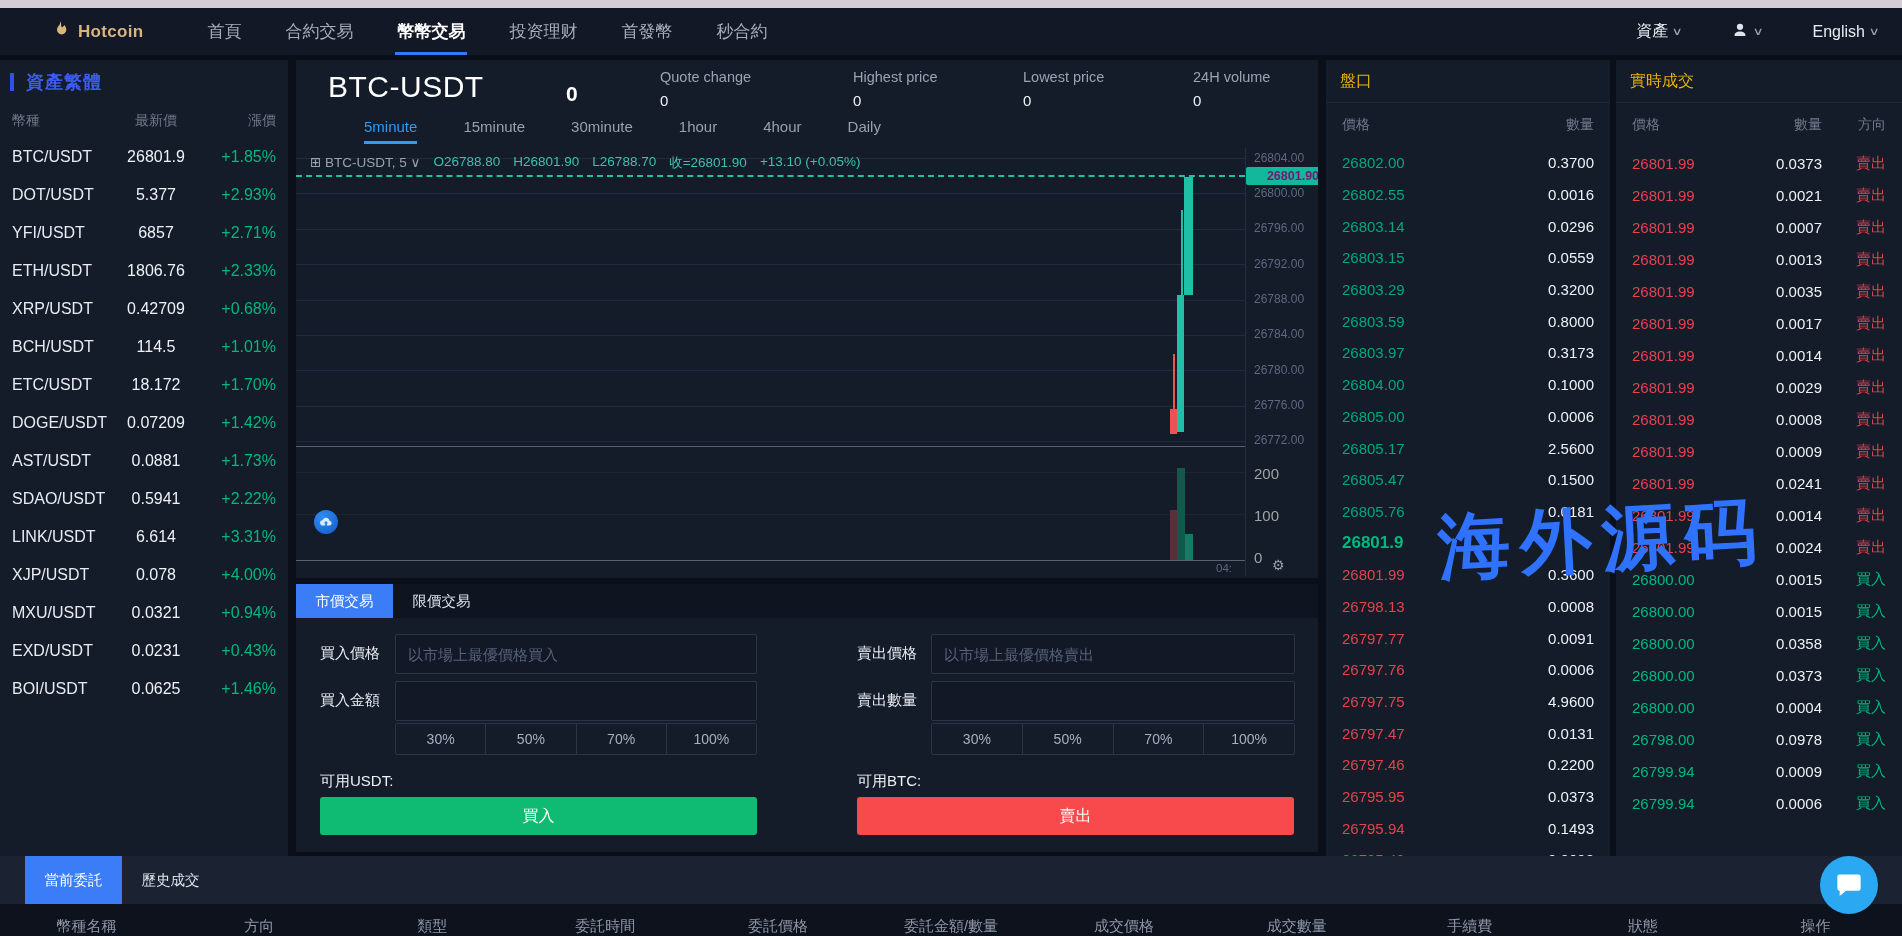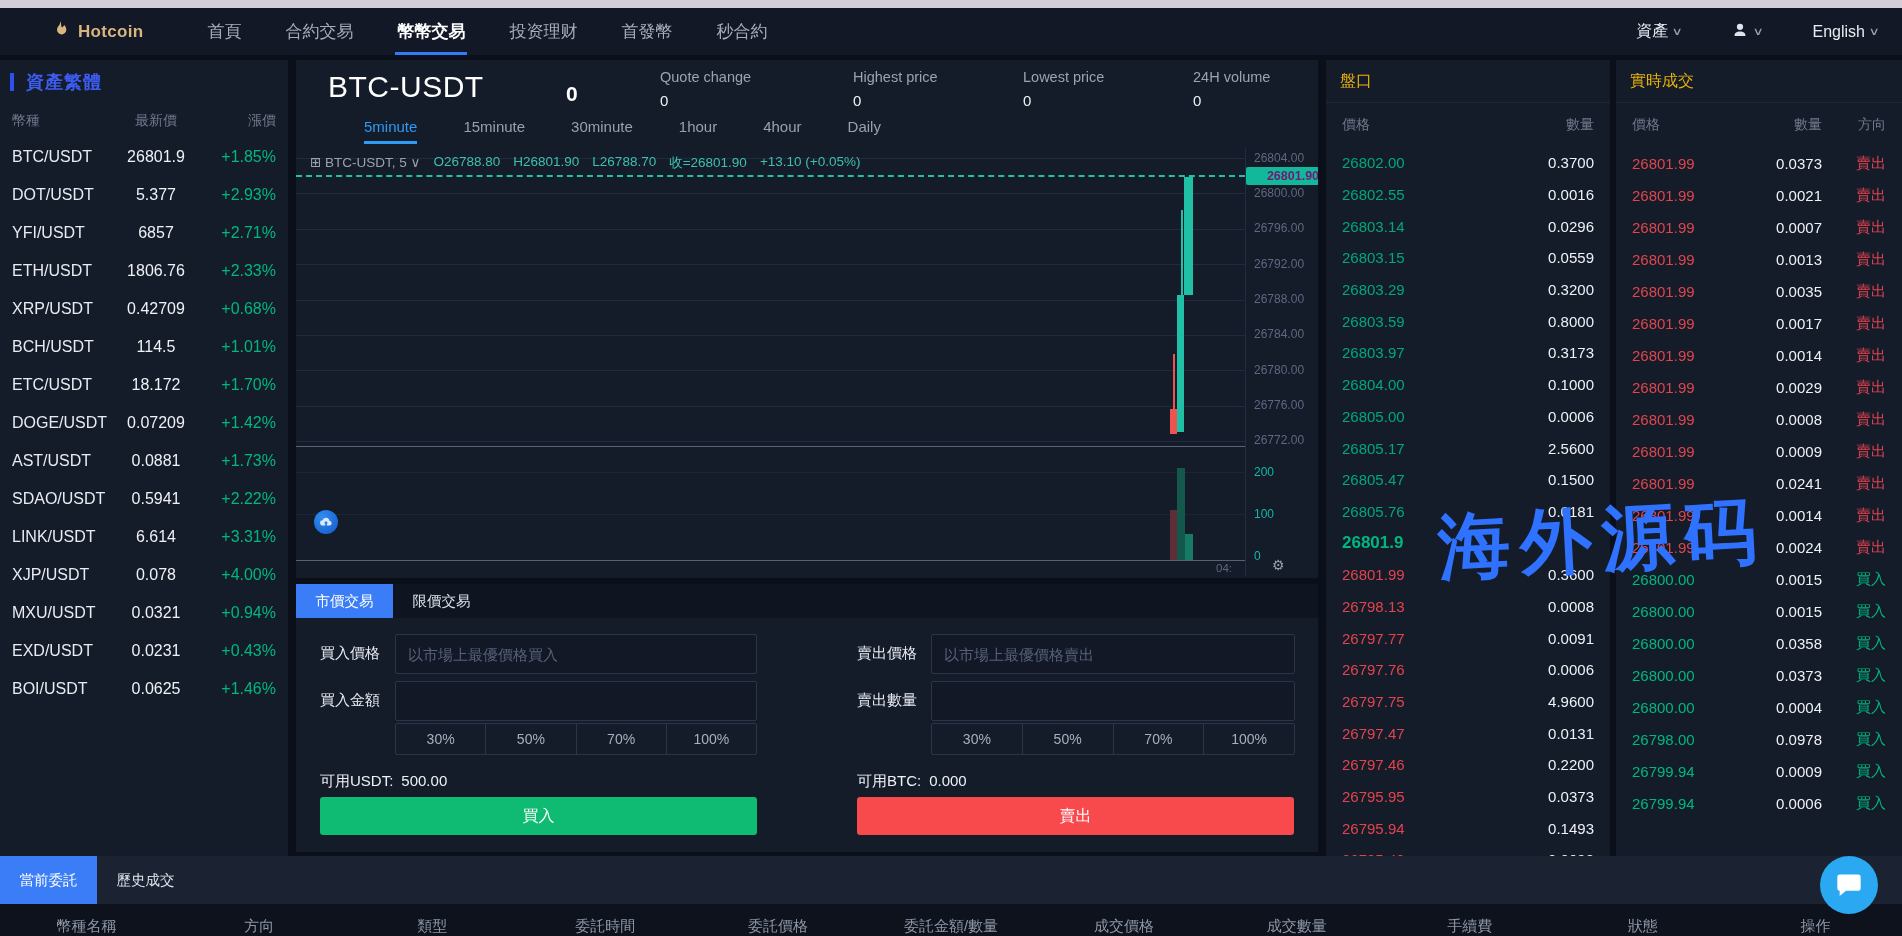--- a/index.html
+++ b/index.html
@@ -51,21 +51,21 @@
   .sepline{position:absolute;left:0;width:949px;height:1px;background:#596174;}
   #axisv{position:absolute;left:949px;top:0;height:428px;border-left:1px solid #232c44;}
   #ohlc{position:absolute;left:14px;top:6px;font-size:13.5px;color:#3fbfae;display:flex;gap:13px;white-space:nowrap;}
   #ohlc .symlbl{color:#9aa2b1;cursor:pointer;}
   .paxis span{position:absolute;left:958px;font-size:12px;color:#5f6880;}
   .paxis span:nth-child(1){top:3px;}  .paxis span:nth-child(2){top:38px;}
   .paxis span:nth-child(3){top:73px;} .paxis span:nth-child(4){top:109px;}
   .paxis span:nth-child(5){top:144px;}.paxis span:nth-child(6){top:179px;}
   .paxis span:nth-child(7){top:215px;}.paxis span:nth-child(8){top:250px;}
   .paxis span:nth-child(9){top:285px;}
-  .vaxis span{position:absolute;left:958px;font-size:12px;color:#14b8a6;}
+  .vaxis span{position:absolute;left:958px;font-size:15px;color:#a3a3a3;}
   .vaxis span:nth-child(1){top:317px;}.vaxis span:nth-child(2){top:359px;}
   .vaxis span:nth-child(3){top:401px;}
   #dash{position:absolute;left:0;top:27px;width:949px;border-top:2px dashed #1fc0a6;}
   #ptag{position:absolute;left:950px;top:19px;width:94px;height:18px;background:#13b89b;color:#701a75;
         font-size:12.5px;font-weight:bold;display:flex;align-items:center;justify-content:center;border-radius:2px;}
   .candle{position:absolute;}
   #wick1{left:885px;top:62px;width:2px;height:85px;background:#1fc0a6;}
   #cbig{left:888px;top:29px;width:9px;height:118px;background:#1fc0a6;}
   #csmall{left:881px;top:147px;width:7px;height:137px;background:#1fc0a6;}
   #rwick{left:877px;top:206px;width:2px;height:56px;background:#ef5350;}
@@ -83,21 +83,21 @@
   #ttabs{display:flex;height:34px;background:#0e1420;}
   .ttab{width:97px;display:flex;align-items:center;justify-content:center;font-size:14.5px;color:#dfe4ec;cursor:pointer;}
   .ttab.active{background:#3a7df6;color:#fff;}
   .flabel{position:absolute;font-size:15px;color:#e8ebf2;}
   .finput{position:absolute;height:40px;background:#121826;border:1px solid #2b3448;border-radius:2px;
           color:#e8ebf2;font-size:15px;padding:0 12px;box-sizing:border-box;outline:none;font-family:inherit;}
   .finput::placeholder{color:#57627a;}
   .pctgroup{position:absolute;height:32px;display:flex;border:1px solid #2b3448;border-radius:2px;box-sizing:border-box;}
   .pct{flex:1;display:flex;align-items:center;justify-content:center;font-size:14px;color:#a7b0c0;cursor:pointer;}
   .pct + .pct{border-left:1px solid #2b3448;}
-  .avail{position:absolute;font-size:15px;color:#eef1f6;display:flex;gap:8px;}
+  .avail{position:absolute;font-size:15px;color:#eef1f6;display:flex;gap:8px;flex-direction:column;}
   .obtn{position:absolute;width:437px;height:38px;border:none;border-radius:3px;color:#fff;font-size:16px;
         display:flex;align-items:center;justify-content:center;cursor:pointer;font-family:inherit;}
   #buybtn{background:#0fbb72;}
   #sellbtn{background:#f8494d;}
   
   .panel-r{background:#141b29;overflow:hidden;}
   #orderbook{left:1326px;top:60px;width:284px;height:796px;}
   #trades{left:1616px;top:60px;width:286px;height:796px;}
   .phead{height:42px;display:flex;align-items:center;padding-left:14px;font-size:16px;color:#eab308;border-bottom:1px solid #1e2638;}
   .pcols{height:44px;display:flex;align-items:center;padding:0 16px;color:#6f7a8c;font-size:14px;}
@@ -110,21 +110,21 @@
   .trrow{height:32px;display:flex;align-items:center;padding:0 16px;font-size:15px;}
   .trrow .p{flex:1;}
   .trrow .q{width:90px;text-align:right;color:#eef1f6;}
   .trrow .s{width:64px;text-align:right;}
   .trrow.sell .p,.trrow.sell .s{color:#e2444e;}
   .trrow.buy .p,.trrow.buy .s{color:#00b77e;}
   .pcols .c1{flex:1;} .pcols .c2{width:90px;text-align:right;} .pcols .c3{width:64px;text-align:right;}
   #obcols .c2{width:110px;}
   
   #bottombar{left:0;top:856px;width:1902px;height:80px;}
-  #btabs{height:48px;background:#1b2231;display:flex;align-items:stretch;}
+  #btabs{height:48px;background:#1b2231;display:flex;align-items:stretch;padding-left:25px;}
   .btab{display:flex;align-items:center;justify-content:center;font-size:14.5px;color:#dfe4ec;cursor:pointer;width:97px;}
   .btab.active{background:#3a7df6;color:#fff;}
   #bhead{height:32px;background:#0d121c;display:grid;grid-template-columns:repeat(11,1fr);align-items:center;}
   #bhead span{text-align:center;font-size:15px;color:#8e97a8;line-height:44px;height:32px;overflow:hidden;}
   
   #watermark{left:1438px;top:492px;font-size:72px;font-weight:bold;color:#2f72ff;letter-spacing:10px;
              transform:rotate(-3deg);z-index:40;pointer-events:none;white-space:nowrap;}
   
   #chatbtn{left:1820px;top:856px;width:58px;height:58px;border-radius:50%;background:#2aa9f2;
            display:flex;align-items:center;justify-content:center;z-index:60;cursor:pointer;}

